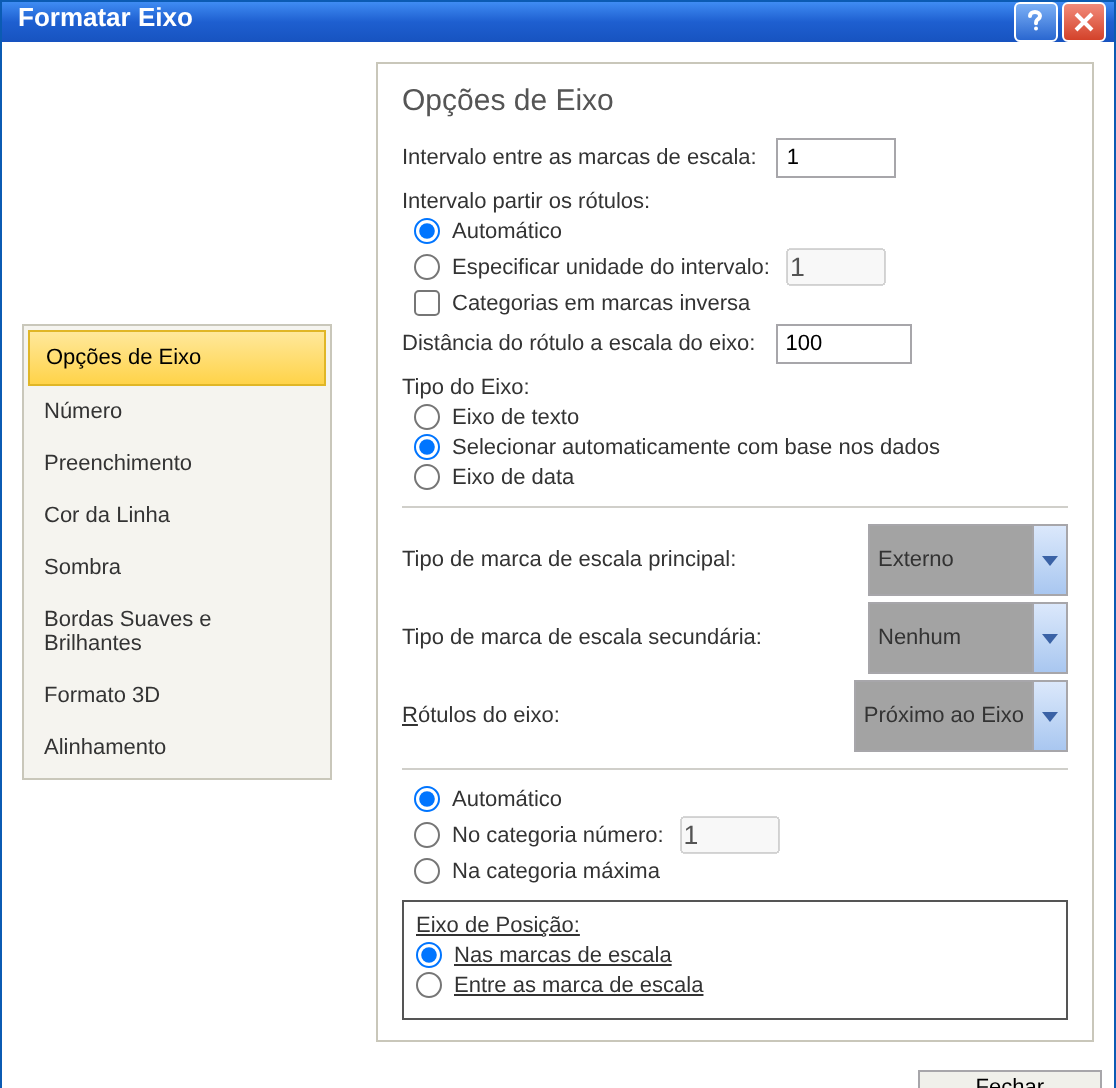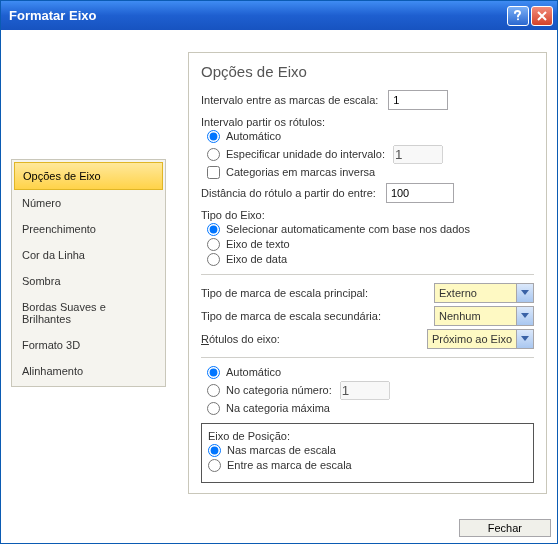--- a/index.html
+++ b/index.html
@@ -4,23 +4,23 @@
 <style>
 * { box-sizing: border-box; margin: 0; padding: 0; font-family: "Segoe UI", Tahoma, sans-serif; }
 body { background: #fff; }
 .window {
   width: 558px; height: 544px;
   border: 1px solid #0b5bb3;
   display: flex; flex-direction: column;
   background: #ece9d8;
 }
 .titlebar {
-  height: 29px;
+  height: 40px;
   background: linear-gradient(to bottom, #3f8cf3 0%, #1e5fd0 50%, #1753c0 100%);
-  display: flex; align-items: center;
+  display: flex; align-items: flex-start;
   padding: 0 4px 0 8px;
   color: #fff;
 }
 .titlebar .title { font-size: 13px; font-weight: bold; flex: 1; }
 .titlebar .winbtn {
   width: 22px; height: 20px; margin-left: 2px;
   border: 1px solid #fff; border-radius: 3px;
   display: flex; align-items: center; justify-content: center;
   cursor: pointer;
 }
@@ -67,35 +67,35 @@
   height: 20px; padding: 0 4px; font-size: 11px;
 }
 .row input[type=text]:disabled { background: #ece9d8; color: #999; }
 .radio-row, .check-row { display: flex; align-items: center; margin: 2px 0 2px 6px; }
 .radio-row input, .check-row input { margin-right: 6px; }
 .rsel { cursor: pointer; }
 .sectionlabel { margin-top: 6px; margin-bottom: 2px; }
 hr.sep { border: none; border-top: 1px solid #d0cfca; margin: 8px 0; }
 .drop {
   display: inline-flex; align-items: center;
-  border: 1px solid #a7a6aa; background: #fef9c3;
-  height: 20px; min-width: 100px;
+  border: 1px solid #a7a6aa; background: #a3a3a3;
+  height: 36px; min-width: 100px;
   cursor: pointer;
 }
 .drop .dval { flex:1; padding: 0 4px; font-size: 11px; }
 .drop .dbtn {
   width: 17px; height: 100%;
   background: linear-gradient(to bottom,#dbe8fb,#a9c7f0);
   border-left: 1px solid #a7a6aa;
   display: flex; align-items: center; justify-content: center;
 }
 .drop .dbtn svg { fill:#3a62a6; }
 .twocol { display:flex; align-items:center; justify-content: space-between; margin:3px 0; }
 .twocol .lbl { flex:1; }
-.boxed { border: 1px solid #555; padding: 6px 6px 8px 6px; margin-top: 8px; }
+.boxed { border: 1px solid #555; padding: 6px 6px 8px 6px; margin-top: 8px; text-decoration: underline; }
 .underline-key { text-decoration: underline; }
 .footer {
   padding: 4px 6px 6px 6px;
   display: flex; justify-content: flex-end;
   background: #fff;
 }
 .footer button {
   font-size: 11px; padding: 2px 28px;
   border: 1px solid #a7a6aa; background: #f0f0ea;
   cursor: pointer;
@@ -149,32 +149,32 @@
         <span>Especificar unidade do intervalo:</span>
         <input type="text" disabled="" style="width: 50px; margin-left: 8px;" value="1">
       </label>
 
       <label class="check-row rsel">
         <input type="checkbox" style="">
         <span>Categorias em marcas inversa</span>
       </label>
 
       <div class="row" style="margin-top:4px;">
-        <span class="lbl">Distância do rótulo a partir do entre:</span>
+        <span class="lbl">Distância do rótulo a escala do eixo:</span>
         <input type="text" style="width: 68px; margin-left: 10px;" value="100">
       </div>
 
       <div class="sectionlabel">Tipo do Eixo:</div>
+      <label class="radio-row rsel">
+        <input type="radio" name="atyp" style="">
+        <span>Eixo de texto</span>
+      </label>
       <label class="radio-row rsel">
         <input type="radio" name="atyp" checked="" style="">
         <span>Selecionar automaticamente com base nos dados</span>
-      </label>
-      <label class="radio-row rsel">
-        <input type="radio" name="atyp" style="">
-        <span>Eixo de texto</span>
       </label>
       <label class="radio-row rsel">
         <input type="radio" name="atyp" style="">
         <span>Eixo de data</span>
       </label>
 
       <hr class="sep">
 
       <div class="twocol">
         <span class="lbl">Tipo de marca de escala principal:</span>

